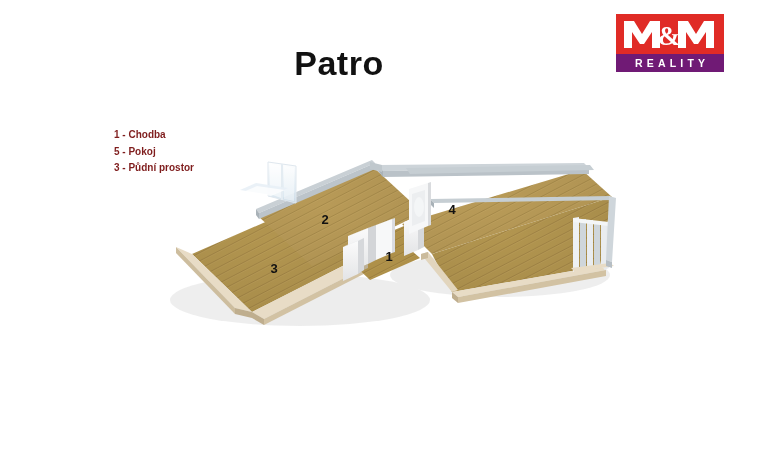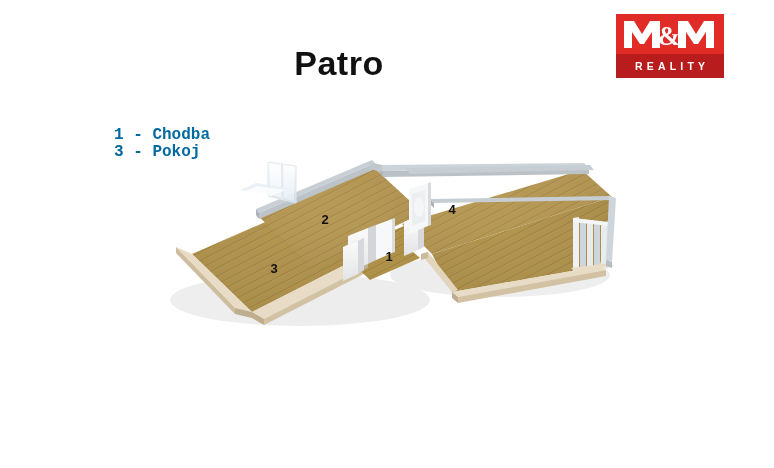--- a/index.html
+++ b/index.html
@@ -49,45 +49,45 @@
     left: 0;
     top: 0;
     width: 108px;
     height: 40px;
   }
   #logo-bar {
     position: absolute;
     left: 0;
     top: 40px;
     width: 108px;
-    height: 24px;
-    background: #b91c1c;
+    height: 18px;
+    background: #701a75;
     display: flex;
     align-items: center;
     justify-content: center;
   }
   #logo-bar-text {
     color: #ffffff;
     font-family: "Liberation Sans", sans-serif;
     font-size: 10.5px;
     font-weight: bold;
     letter-spacing: 4.2px;
     text-indent: 4.2px;
     line-height: 1;
   }
 
   
   #legend {
     position: absolute;
     left: 114px;
     top: 127px;
-    font-family: Liberation Mono, monospace;
-    font-size: 16px;
+    font-family: Liberation Sans, sans-serif;
+    font-size: 10px;
     font-weight: bold;
-    color: #0369a1;
+    color: #7f1d1d;
     line-height: 16.5px;
     white-space: nowrap;
   }
   .legend-row { display: block; }
 
   
   #floorplan-svg {
     position: absolute;
     left: 0;
     top: 0;
@@ -119,21 +119,22 @@
 
       <text x="53" y="31" text-anchor="middle" font-family="Liberation Serif, serif" font-size="27" font-weight="bold" fill="#ffffff">&amp;</text>
     </svg>
     <div id="logo-bar">
       <span id="logo-bar-text">REALITY</span>
     </div>
   </div>
 
   <div id="legend">
     <span class="legend-row">1 - Chodba</span>
-    <span class="legend-row">3 - Pokoj</span>
+    <span class="legend-row">5 - Pokoj</span>
+    <span class="legend-row">3 - Půdní prostor</span>
   </div>
 
   <svg id="floorplan-svg" viewBox="0 0 774 468">
     <defs>
 
       <pattern id="planks" width="100" height="7.2" patternUnits="userSpaceOnUse" patternTransform="rotate(-27.5)">
         <rect width="100" height="7.2" fill="#b2954f"></rect>
         <rect width="100" height="0.9" y="6.3" fill="#9a7f41" opacity="0.75"></rect>
         <rect width="100" height="0.5" y="0" fill="#c2a662" opacity="0.55"></rect>
       </pattern>

